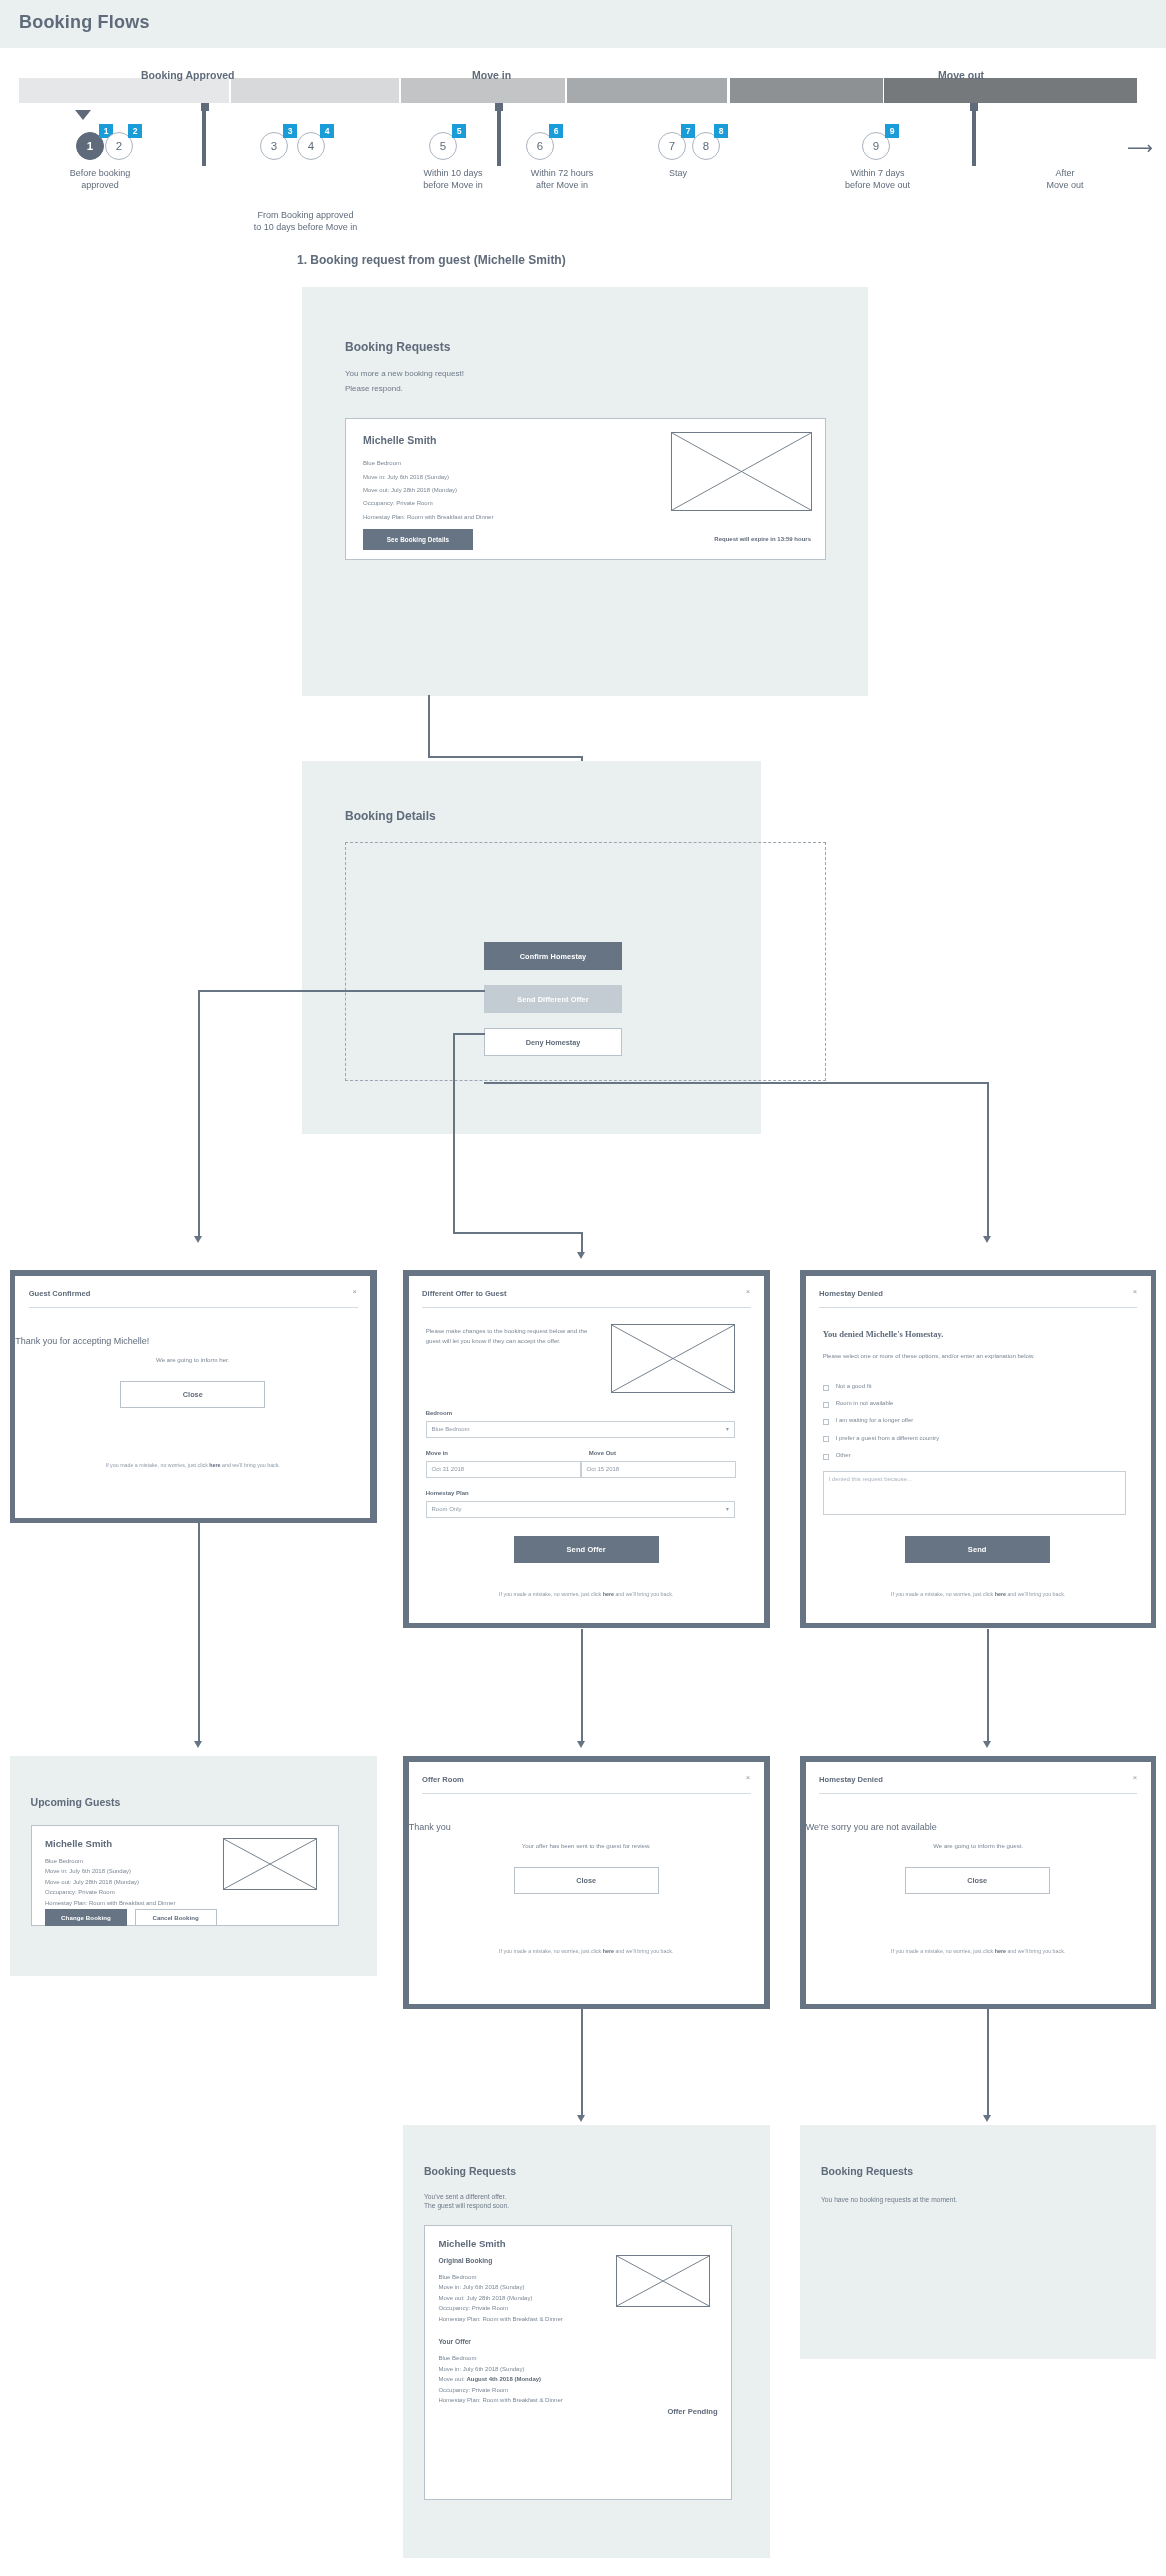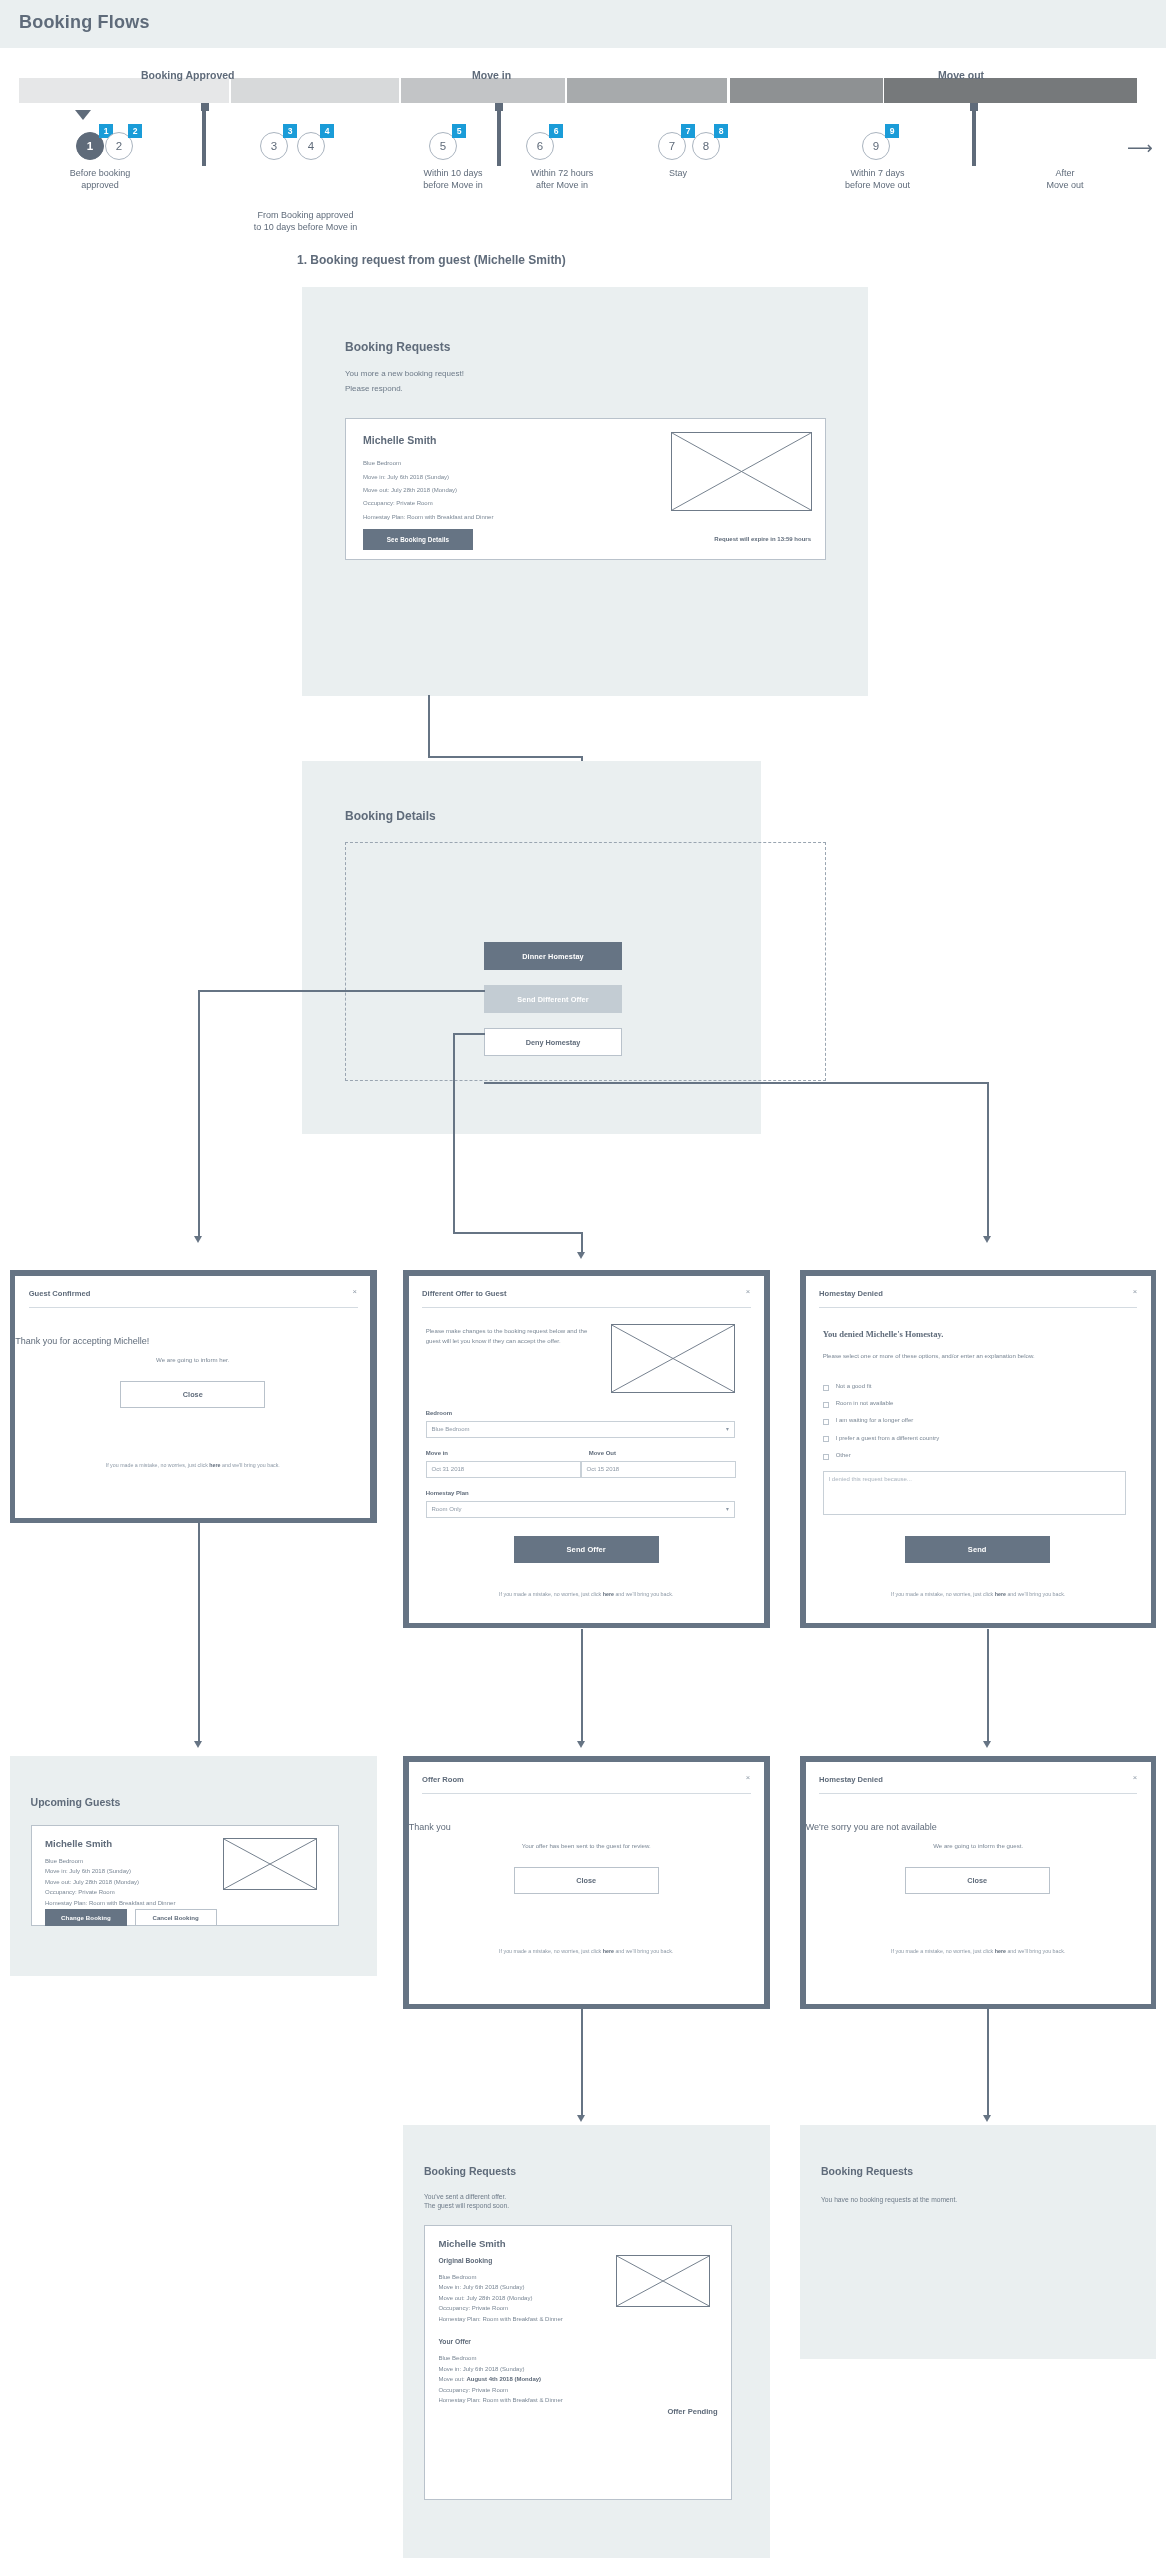--- a/index.html
+++ b/index.html
@@ -217,21 +217,21 @@
 
   <div class="ln lnv" style="left:428px; top:695px; height:63px;"></div>
   <div class="ln lnh" style="left:428px; top:756px; width:155px;"></div>
   <div class="ln lnv" style="left:581px; top:756px; height:25px;"></div>
   <div class="arw" style="left:577px; top:779px;"></div>
 
   <div class="panel" style="left:302px; top:761px; width:459px; height:373px;">
     <div class="panel-title" style="left:43px; top:48px;">Booking Details</div>
     <div class="dashbox" style="left:43px; top:81px; width:481px; height:239px;"></div>
 
-    <div class="btn-dark" style="left:182px; top:181px; width:138px; height:28px; font-size:7.3px;">Dinner Homestay</div>
+    <div class="btn-dark" style="left:182px; top:181px; width:138px; height:28px; font-size:7.3px;">Confirm Homestay</div>
     <div class="btn-dark btn-disabled" style="left:182px; top:224px; width:138px; height:28px; font-size:7.3px;">Send Different Offer</div>
     <div class="btn-light" style="left:182px; top:267px; width:138px; height:28px; font-size:7.3px;">Deny Homestay</div>
   </div>
 
   <div class="ln lnh" style="left:198px; top:990px; width:287px;"></div>
   <div class="ln lnv" style="left:198px; top:990px; height:247px;"></div>
   <div class="arw" style="left:194px; top:1236px;"></div>
 
   <div class="ln lnh" style="left:453px; top:1033px; width:31.5px;"></div>
   <div class="ln lnv" style="left:453px; top:1033px; height:201px;"></div>

